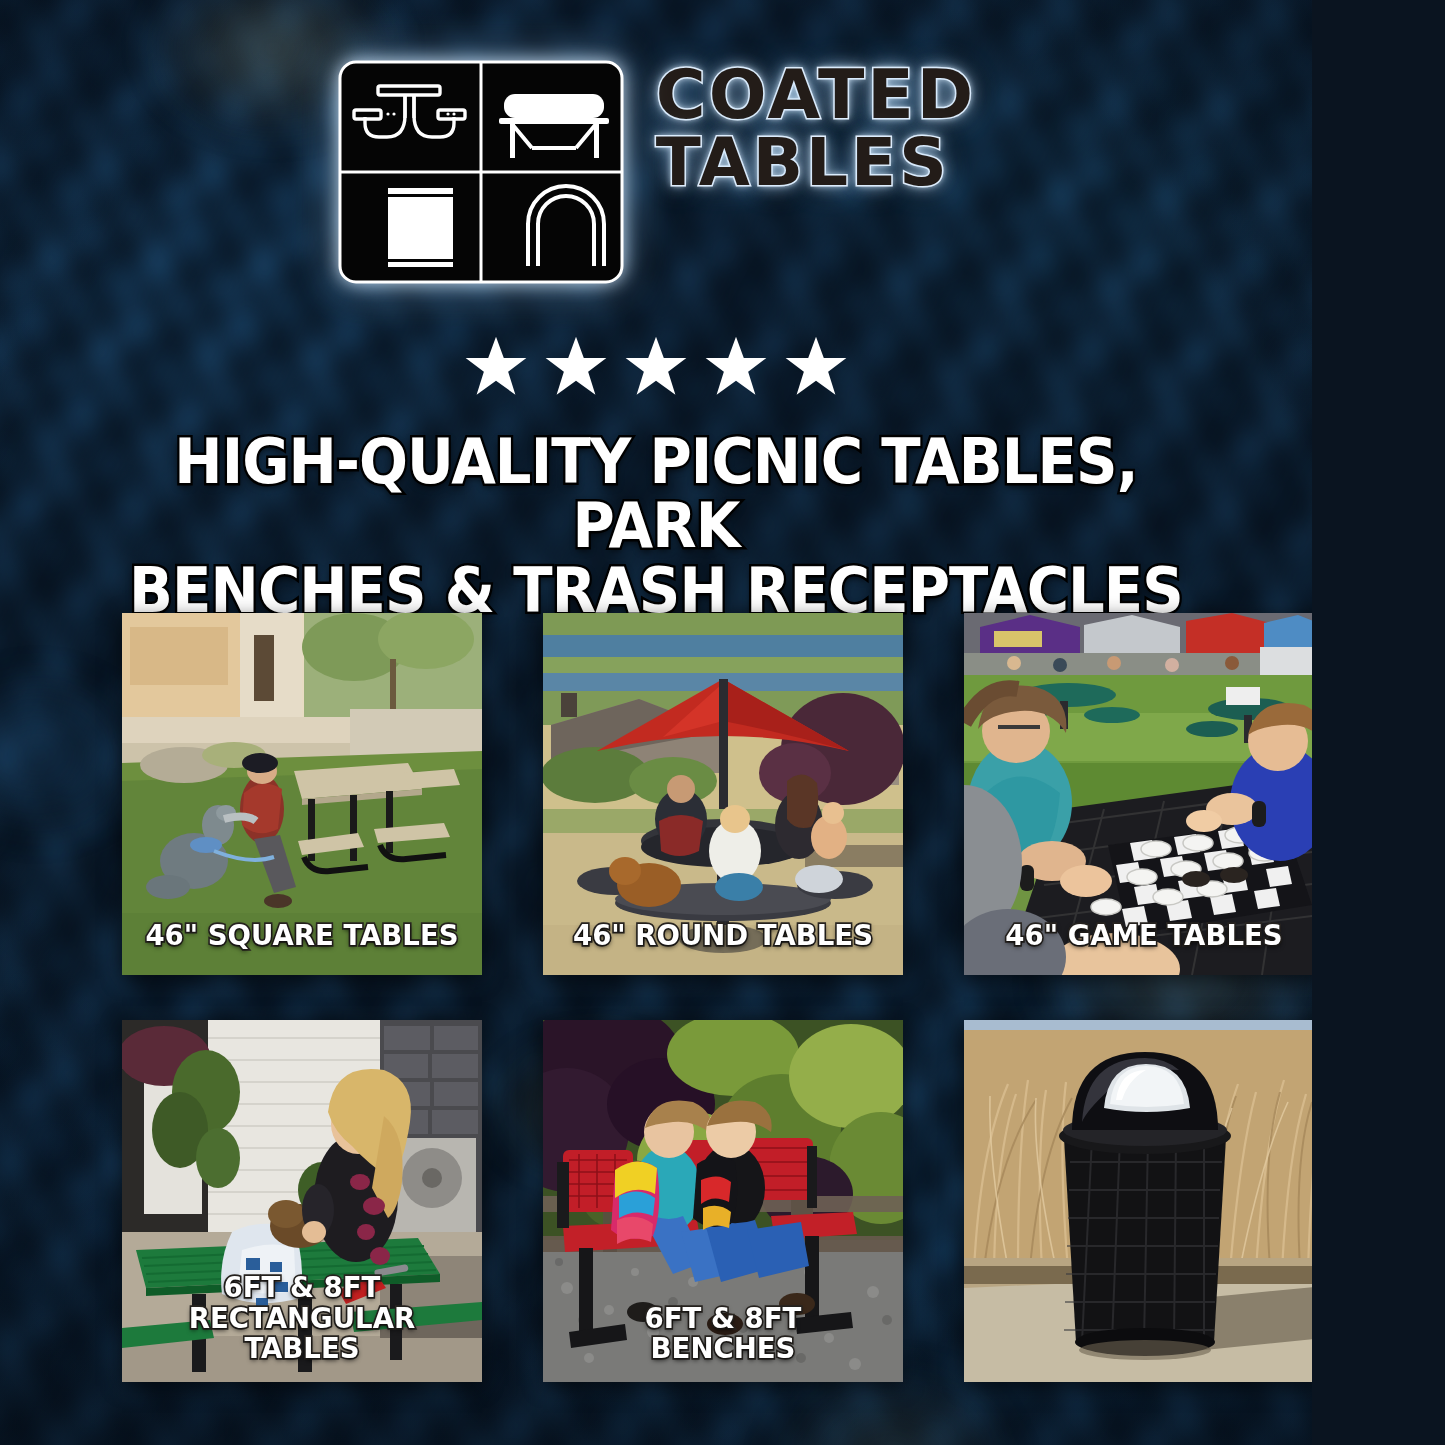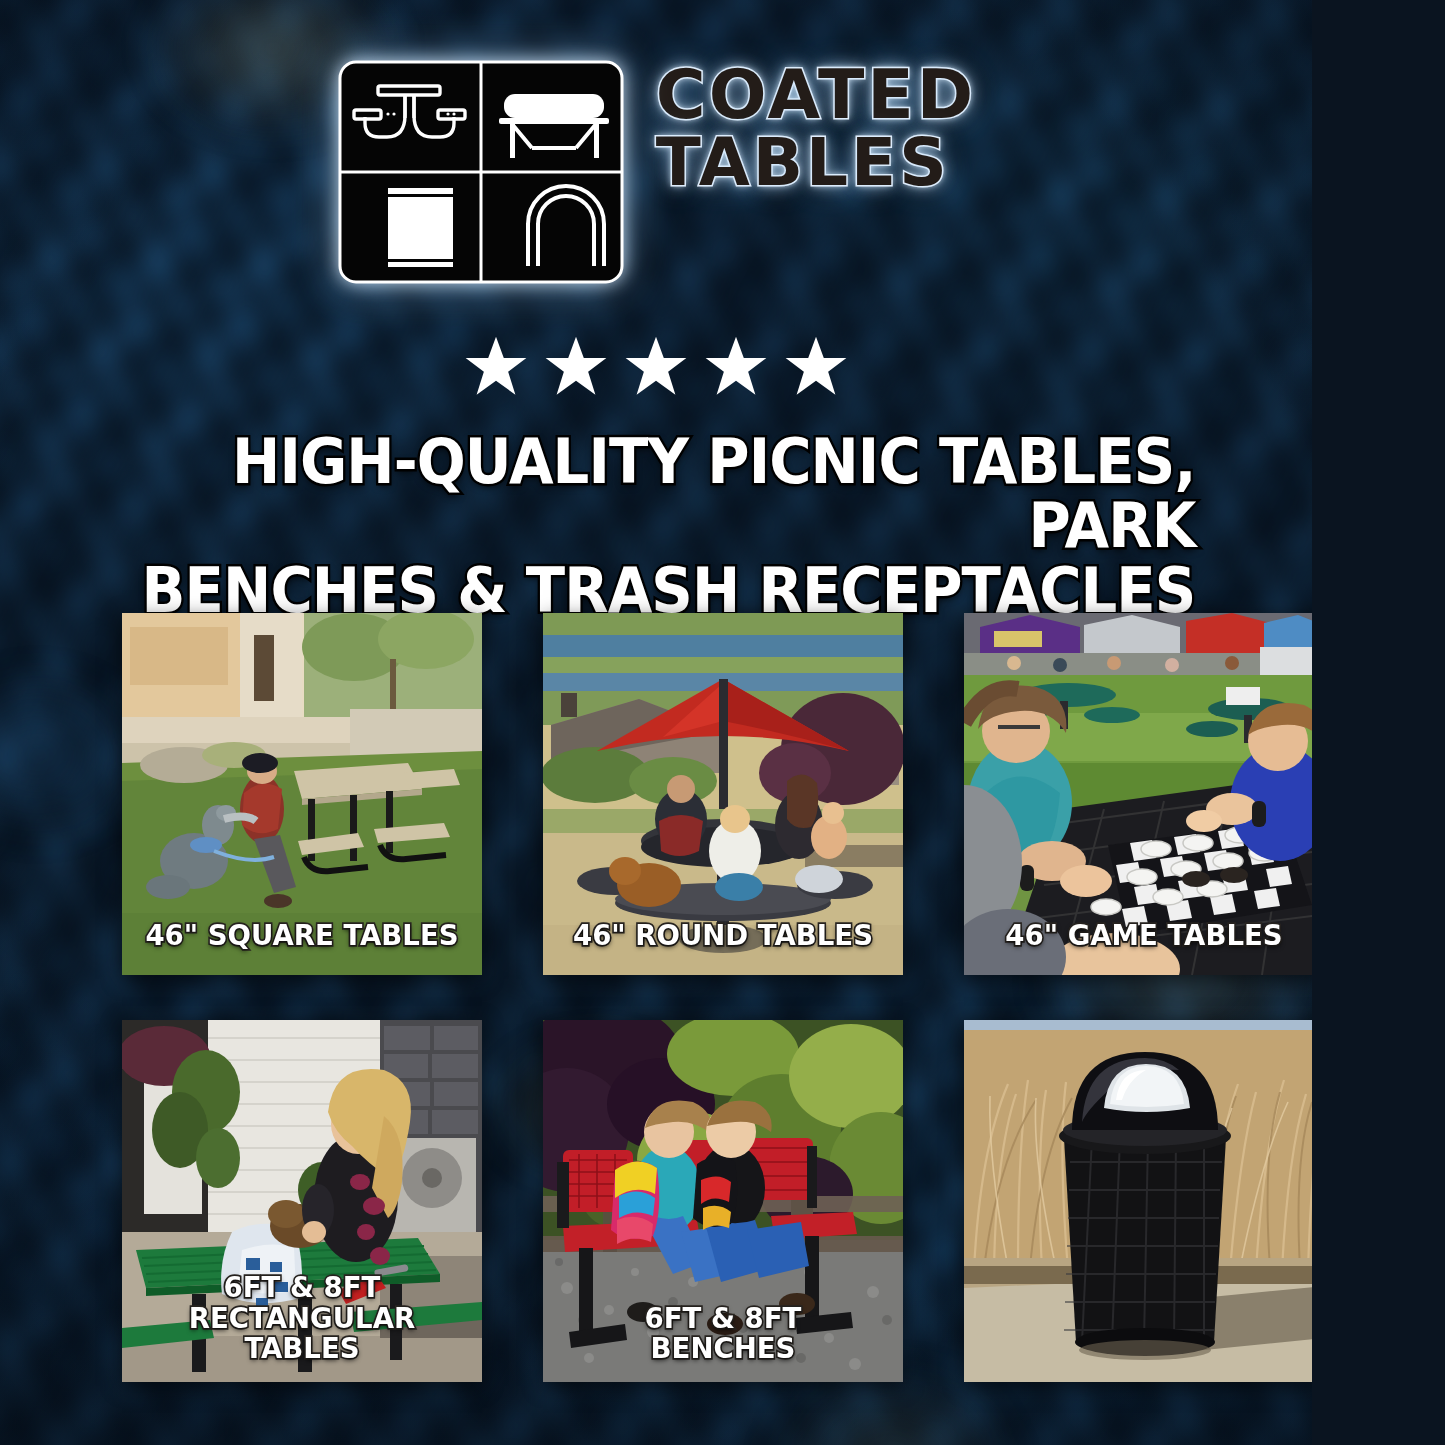--- a/index.html
+++ b/index.html
@@ -108,21 +108,21 @@
   .stars{
     position:absolute; left:0; right:0; top:334px;
     display:flex; justify-content:center; align-items:center;
     gap:14px;
   }
   .star{ width:66px; height:66px; display:block; }
 
   
   .headline{
     position:absolute; left:0; right:0; top:430px;
-    text-align:right;
+    text-align:center;
     padding:0 76px;
   }
   .headline-line{
     display:block;
     font-family:"DejaVu Sans", sans-serif;
     font-weight:700;
     font-size:62px;
     line-height:1.04;
     letter-spacing:-1px;
     color:#ffffff;

